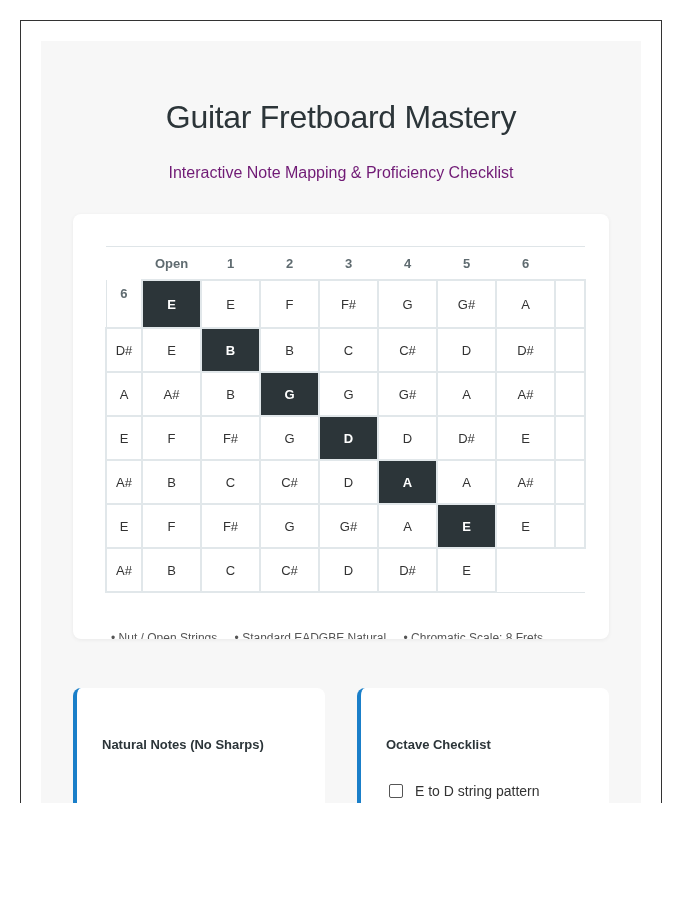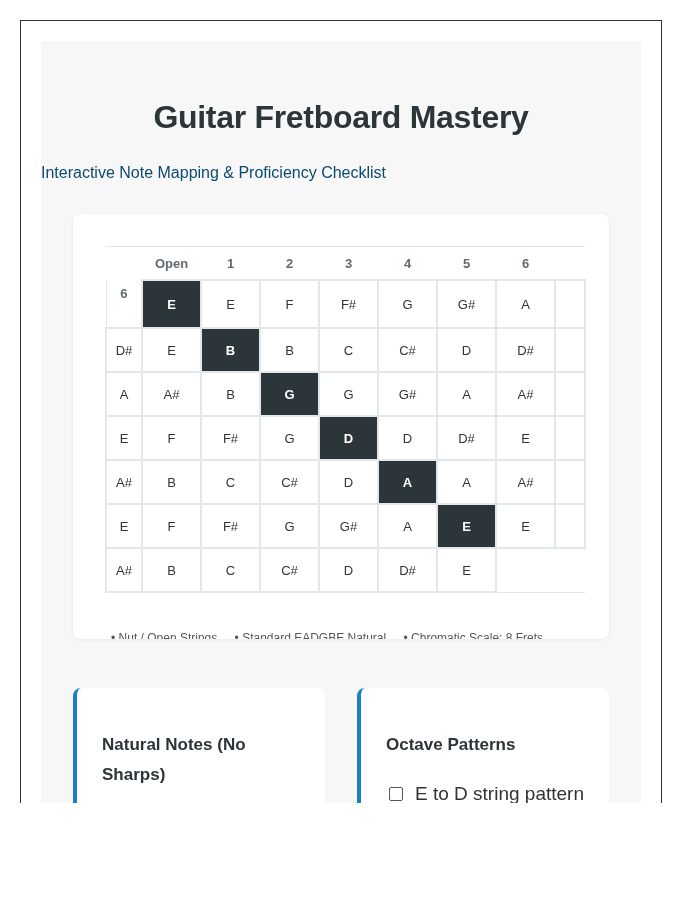--- a/index.html
+++ b/index.html
@@ -1,45 +1,45 @@
 <!DOCTYPE html>
 <html><head>
 <meta charset="utf-8">
 <style>
   html, body { margin:0; padding:0; background:#ffffff; }
   body { width:700px; height:900px; position:relative; overflow:hidden; font-family:"Liberation Sans", sans-serif; }
   .viewport { position:absolute; left:20px; top:20px; width:640px; height:782px; border:1px solid #333; border-bottom:none; overflow:hidden; background:#fff; }
   .container { position:absolute; left:20px; top:20px; width:600px; height:800px; background:#f7f7f7; }
   .title { position:absolute; left:0; width:600px; top:58px; text-align:center; font-size:32px; color:#2c3539; letter-spacing:-0.3px; }
-  .subtitle { position:absolute; left:0; width:600px; top:123px; text-align:left; font-size:16px; color:#0c4a6e; }
+  .subtitle { position:absolute; left:0; width:600px; top:123px; text-align:center; font-size:16px; color:#701a75; }
   .board-card { position:absolute; left:32px; top:173px; width:536px; height:425px; background:#fff; border-radius:8px; box-shadow:0 1px 4px rgba(0,0,0,0.06); overflow:hidden; }
   .board-scroll { position:absolute; left:32px; top:32px; width:504px; overflow:hidden; }
   table.fret { border-collapse:collapse; table-layout:fixed; }
   table.fret th { height:30px; font-size:13px; font-weight:bold; color:#5f6b70; text-align:center; border-top:1px solid #dfe5e8;margin-top:12px; }
   table.fret td { height:40px; border:2px solid #e1e7ea; text-align:center; font-size:13px; color:#333; background:#fff; }
   table.fret td.rowlabel { font-weight:normal; }
   table.fret td.fret12 { font-weight:bold; color:#5f6b70; vertical-align:top; padding-top:6px; border-left:1px solid #dfe5e8; border-top:none; }
   table.fret td.hl { background:#2c3539; color:#fff; font-weight:bold; }
   table.fret td.empty { border-right:none; border-bottom:1px solid #dfe5e8; }
   .col0 { width:36px; } .colN { width:59px; }
   .legend { position:absolute; left:38px; top:417px; font-size:12px; color:#555; white-space:nowrap; }
   .legend span { margin-right:14px;margin-top:48px; }
   .check-card { position:absolute; top:647px; height:200px; background:#fff; border-radius:8px; border-left:4px solid #1a7fc9; }
   .card-left { left:32px; width:248px; }
   .card-right { left:316px; width:248px; }
-  .card-title { position:absolute; left:25px; top:42px; width:210px; font-size:17px; font-weight:bold; color:#2c3539; line-height:30px; }
-  .check-item { position:absolute; left:28px; top:95px; font-size:19px; color:#333; display:flex; align-items:center; }
+  .card-title { position:absolute; left:25px; top:42px; width:210px; font-size:13px; font-weight:bold; color:#2c3539; line-height:30px; }
+  .check-item { position:absolute; left:28px; top:95px; font-size:14px; color:#333; display:flex; align-items:center; }
   .check-item .box { width:12px; height:12px; border:1px solid #555; border-radius:2px; margin-right:12px; background:#fff; }
 </style>
 </head>
 <body>
 
 <div class="viewport">
   <div class="container">
-    <h1 class="title" style="margin:0;font-weight:bold;">Guitar Fretboard Mastery</h1>
+    <h1 class="title" style="margin:0;font-weight:normal;">Guitar Fretboard Mastery</h1>
     <div class="subtitle">Interactive Note Mapping &amp; Proficiency Checklist</div>
 
     <div class="board-card">
       <div class="board-scroll">
         <table class="fret">
           <colgroup>
             <col class="col0">
               <col class="colN">
               <col class="colN">
               <col class="colN">
@@ -147,20 +147,20 @@
         <span>• Standard EADGBE Natural</span>
         <span>• Chromatic Scale: 8 Frets</span>
       </div>
     </div>
 
     <div class="check-card card-left">
       <div class="card-title">Natural Notes (No Sharps)</div>
     </div>
 
     <div class="check-card card-right">
-      <div class="card-title">Octave Patterns</div>
+      <div class="card-title">Octave Checklist</div>
       <label class="check-item">
         <span class="box"></span>
         <span>E to D string pattern</span>
       </label>
     </div>
   </div>
 </div>
 
 </body></html>

